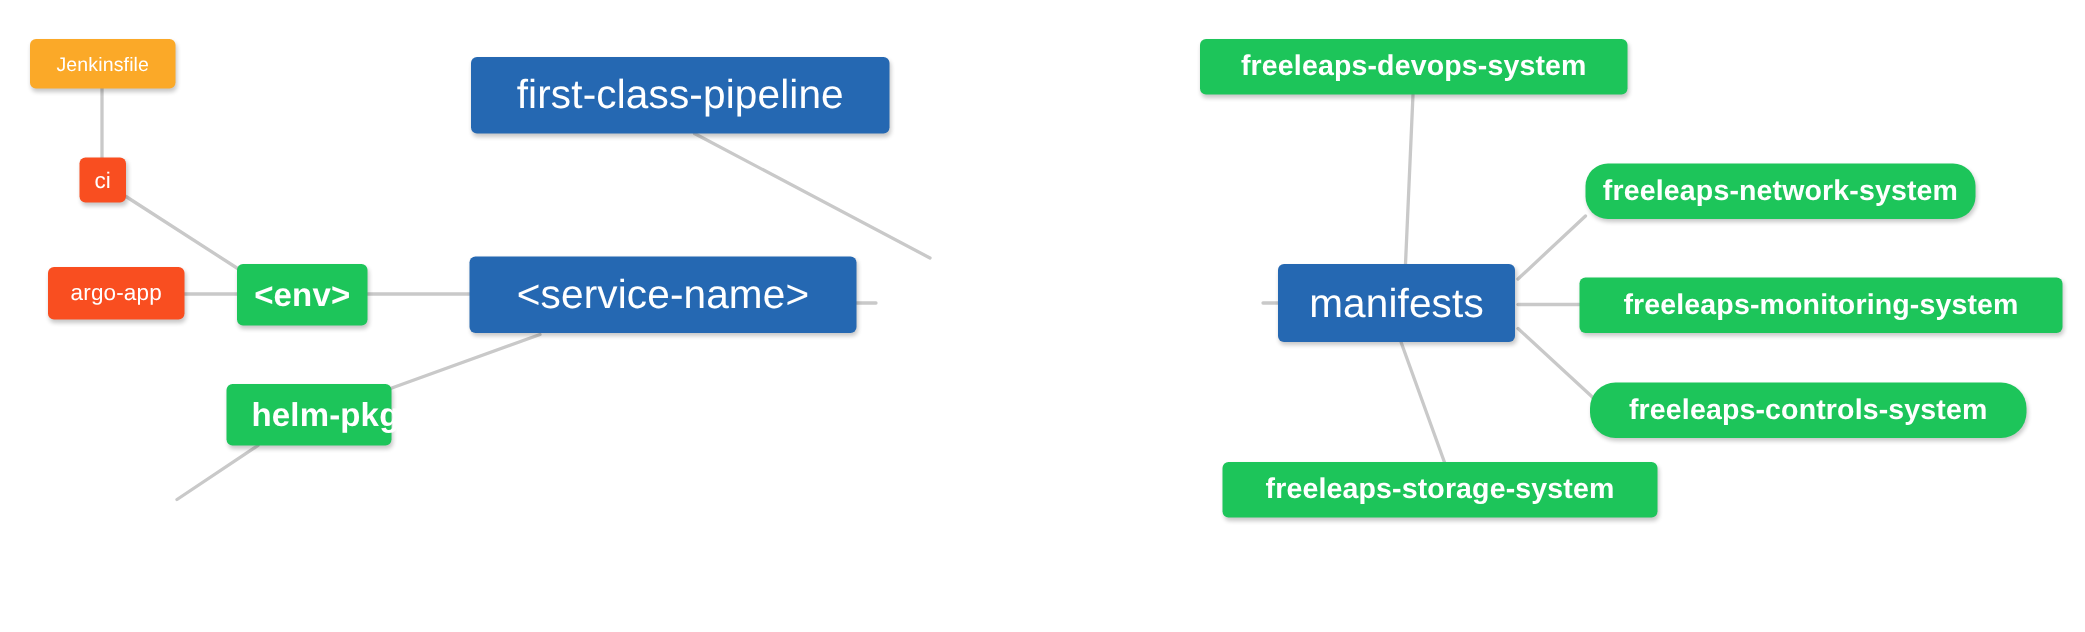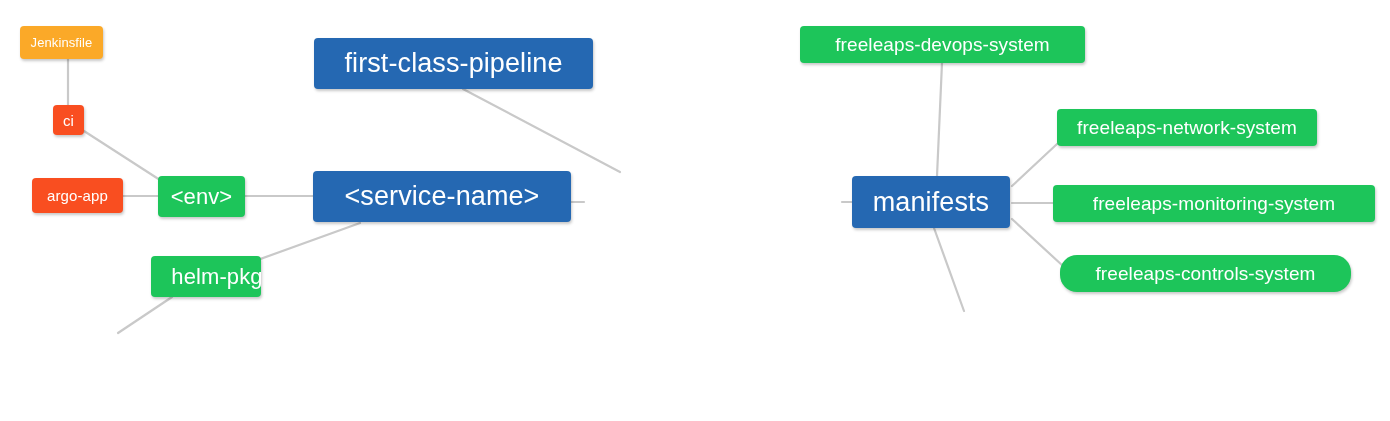--- a/index.html
+++ b/index.html
@@ -38,21 +38,21 @@
     border-radius: 4px;
     box-shadow: 1px 2px 3px rgba(0,0,0,0.22);
     line-height: 1;
     letter-spacing: 0.1px;
   }
   .node-root {
     background: #3c3733;
     border-radius: 3px;
   }
   .node-blue   { background: #2568b2; }
-  .node-green  { background: #1dc55a; }
+  .node-green  { background: #1dc55a; font-weight: bold; }
   .node-red    { background: #f94e20; }
   .node-orange { background: #fba928; }
   .sz-root  { font-size: 31px; }
   .sz-lg    { font-size: 27px; }
   .sz-md    { font-size: 22px; }
   .sz-sm    { font-size: 19px; }
   .sz-xs    { font-size: 15px; }
   .sz-xxs   { font-size: 13px; }
 </style>
 </head>
@@ -95,31 +95,32 @@
 
 
   <div class="node node-blue sz-lg" style="left:313px; top:171px; width:258px; height:51px;">&lt;service-name&gt;</div>
 
   <div class="node node-blue sz-lg" style="left:314px; top:38px; width:279px; height:51px;">first-class-pipeline</div>
 
   <div class="node node-green sz-md" style="left:158px; top:176px; width:87px; height:41px;">&lt;env&gt;</div>
 
   <div class="node node-red sz-xs" style="left:53px; top:105px; width:31px; height:30px;text-align:right;">ci</div>
 
-  <div class="node node-orange sz-xxs" style="left:20px; top:26px; width:83px; height:33px;">Jenkinsfile</div>
+  <div class="node node-orange sz-xxs" style="left:20px; top:26px; width:97px; height:33px;">Jenkinsfile</div>
 
   <div class="node node-red sz-xs" style="left:32px; top:178px; width:91px; height:35px;">argo-app</div>
 
   <div class="node node-green sz-md" style="left:151px; top:256px; width:110px; height:41px;padding-left:22px;">helm-pkg</div>
 
 
   <div class="node node-blue sz-lg" style="left:852px; top:176px; width:158px; height:52px;">manifests</div>
 
   <div class="node node-green sz-sm" style="left:800px; top:26px; width:285px; height:37px;">freeleaps-devops-system</div>
 
-  <div class="node node-green sz-sm" style="left:1057px; top:109px; width:260px; height:37px;">freeleaps-network-system</div>
+  <div class="node node-green sz-sm" style="left:1057px; top:109px; width:260px; height:37px;border-radius:15px;">freeleaps-network-system</div>
 
   <div class="node node-green sz-sm" style="left:1053px; top:185px; width:322px; height:37px;">freeleaps-monitoring-system</div>
 
   <div class="node node-green sz-sm" style="left:1060px; top:255px; width:291px; height:37px;border-radius:17px;">freeleaps-controls-system</div>
 
+  <div class="node node-green sz-sm" style="left:815px; top:308px; width:290px; height:37px;">freeleaps-storage-system</div>
 
 </div>
 
 </body></html>

